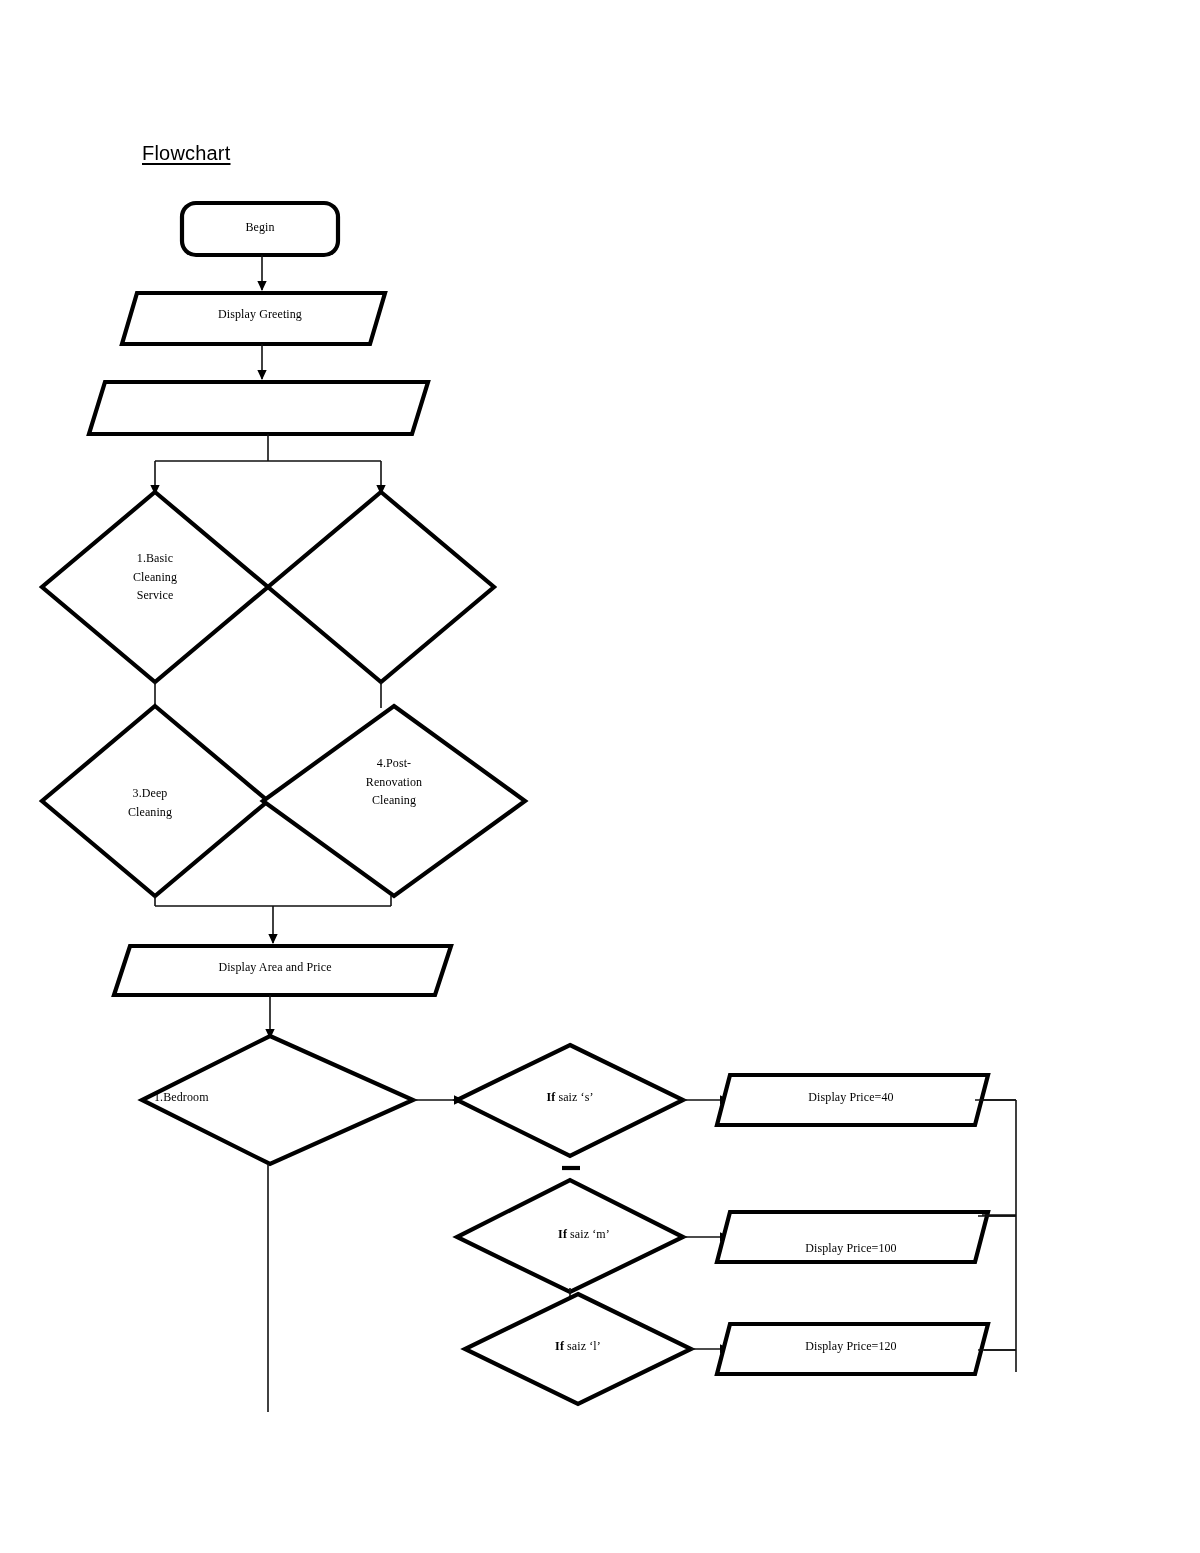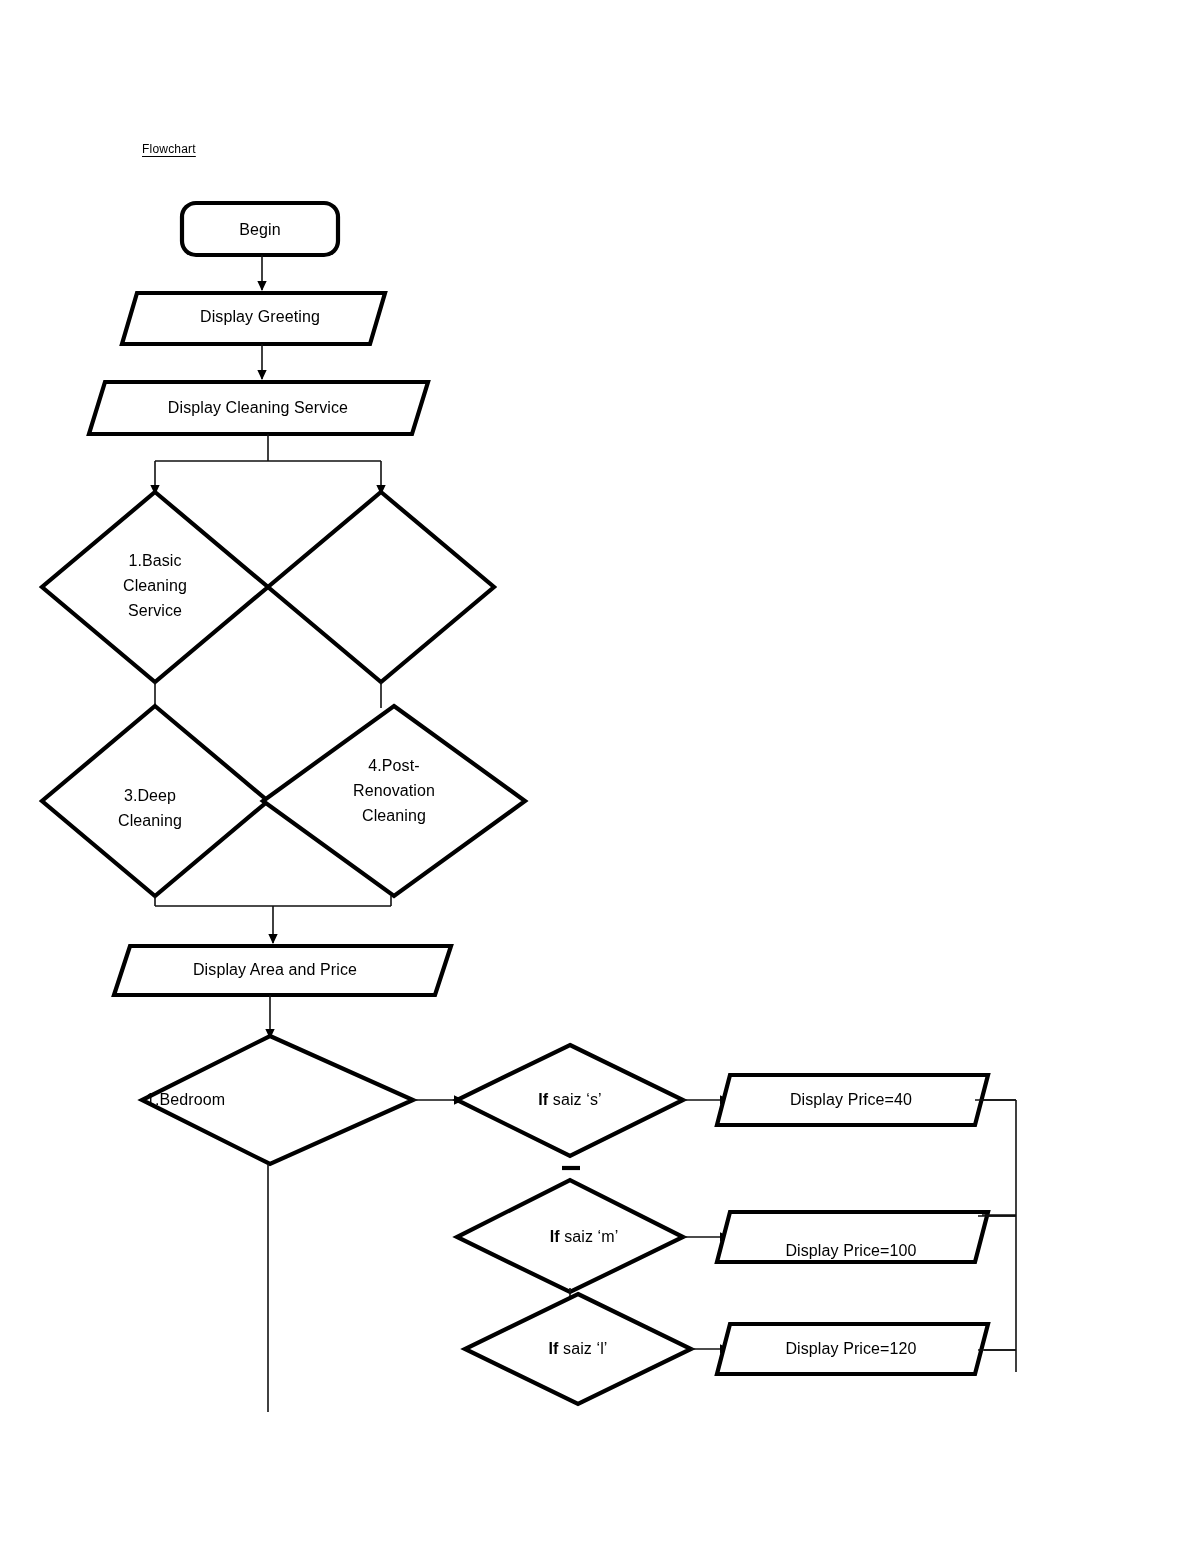--- a/index.html
+++ b/index.html
@@ -23,34 +23,35 @@
     position: absolute;
     left: 0;
     top: 0;
     width: 1200px;
     height: 1553px;
   }
   .doc-title {
     position: absolute;
     left: 142px;
     top: 142px;
-    font-size: 12px;
+    font-size: 20px;
     letter-spacing: 0.2px;
     text-decoration: underline;
     text-underline-offset: 3px;
     white-space: nowrap;
   }
   .shape-text {
     position: absolute;
     text-align: center;
-    font-size: 16px;
+    font-size: 12px;
     line-height: 1.55;
     letter-spacing: 0.1px;
     white-space: pre-line;
     pointer-events: none;
+    font-family: Liberation Serif, serif;
   }
   .shape-text.nowrap { white-space: nowrap; }
   .cond-kw { font-weight: bold; text-align: center; }
   svg .stroke-heavy {
     fill: none;
     stroke: #000000;
     stroke-width: 4.2;
     stroke-linejoin: miter;
   }
   svg .stroke-box {
@@ -144,37 +145,36 @@
              M984,1350 L1016,1350 M1016,1100 L1016,1372"></path>
     <path class="stroke-thin" d="M975,1100 L1016,1100"></path>
     <path class="stroke-thin" d="M978,1216 L1016,1216"></path>
     <path class="stroke-thin" d="M978,1350 L1016,1350"></path>
   </svg>
 
   <div class="shape-text nowrap" style="left:182px; top:218px; width:156px;">Begin</div>
 
   <div class="shape-text nowrap" style="left:130px; top:305px; width:260px;">Display Greeting</div>
 
-  <div class="shape-text nowrap" style="left:98px; top:396px; width:320px;">Display Cleaning Service</div>
 
   <div class="shape-text" style="left:75px; top:549px; width:160px;">1.Basic
 Cleaning
 Service</div>
 
 
   <div class="shape-text" style="left:70px; top:768px; width:160px;margin-top:16px;">3.Deep
 Cleaning</div>
 
   <div class="shape-text" style="left:314px; top:754px; width:160px;">4.Post-
 Renovation
 Cleaning</div>
 
   <div class="shape-text nowrap" style="left:125px; top:958px; width:300px;">Display Area and Price</div>
 
-  <div class="shape-text nowrap" style="left:146px; top:1088px; width:160px; text-align:left;">1.Bedroom</div>
+  <div class="shape-text nowrap" style="left:154px; top:1088px; width:160px; text-align:left;">1.Bedroom</div>
 
   <div class="shape-text nowrap" style="left:470px; top:1088px; width:200px;"><span class="cond-kw">If</span><span> saiz ‘s’</span></div>
 
   <div class="shape-text nowrap" style="left:484px; top:1225px; width:200px;"><span class="cond-kw">If</span><span> saiz ‘m’</span></div>
 
   <div class="shape-text nowrap" style="left:478px; top:1337px; width:200px;"><span class="cond-kw">If</span><span> saiz ‘l’</span></div>
 
   <div class="shape-text nowrap" style="left:722px; top:1088px; width:258px;">Display Price=40</div>
 
   <div class="shape-text nowrap" style="left:722px; top:1223px; width:258px;margin-top:16px;">Display Price=100</div>

